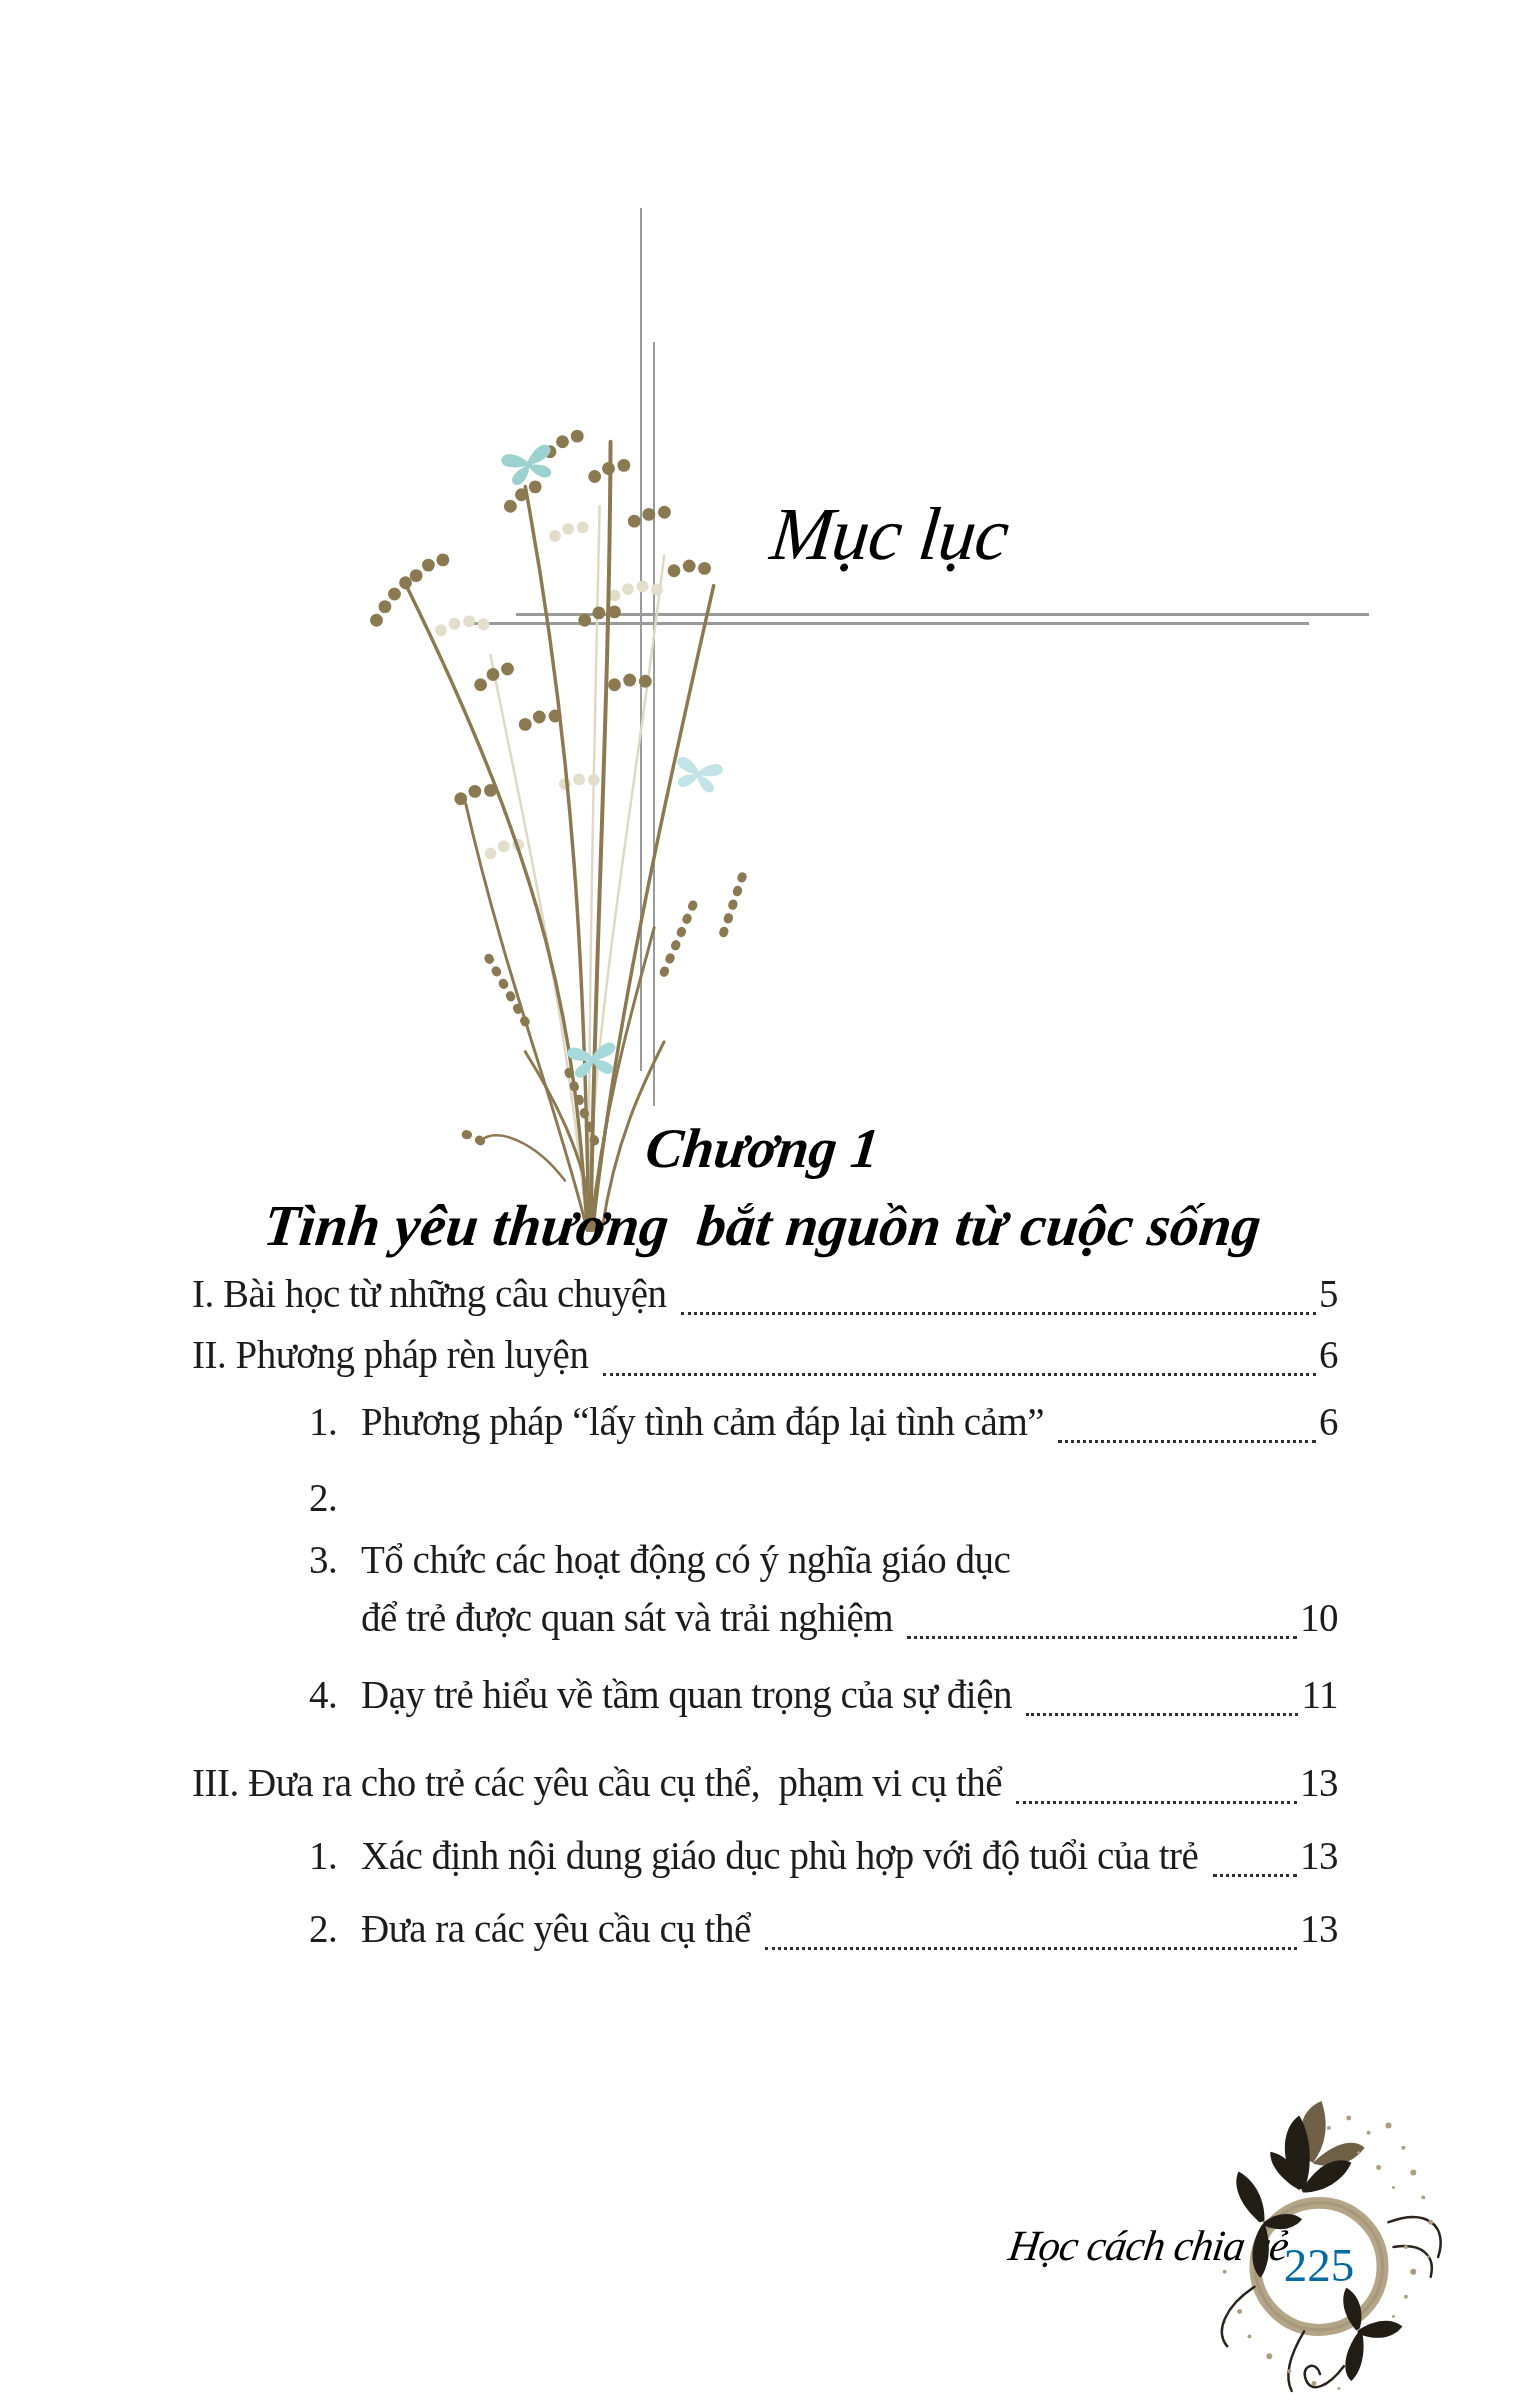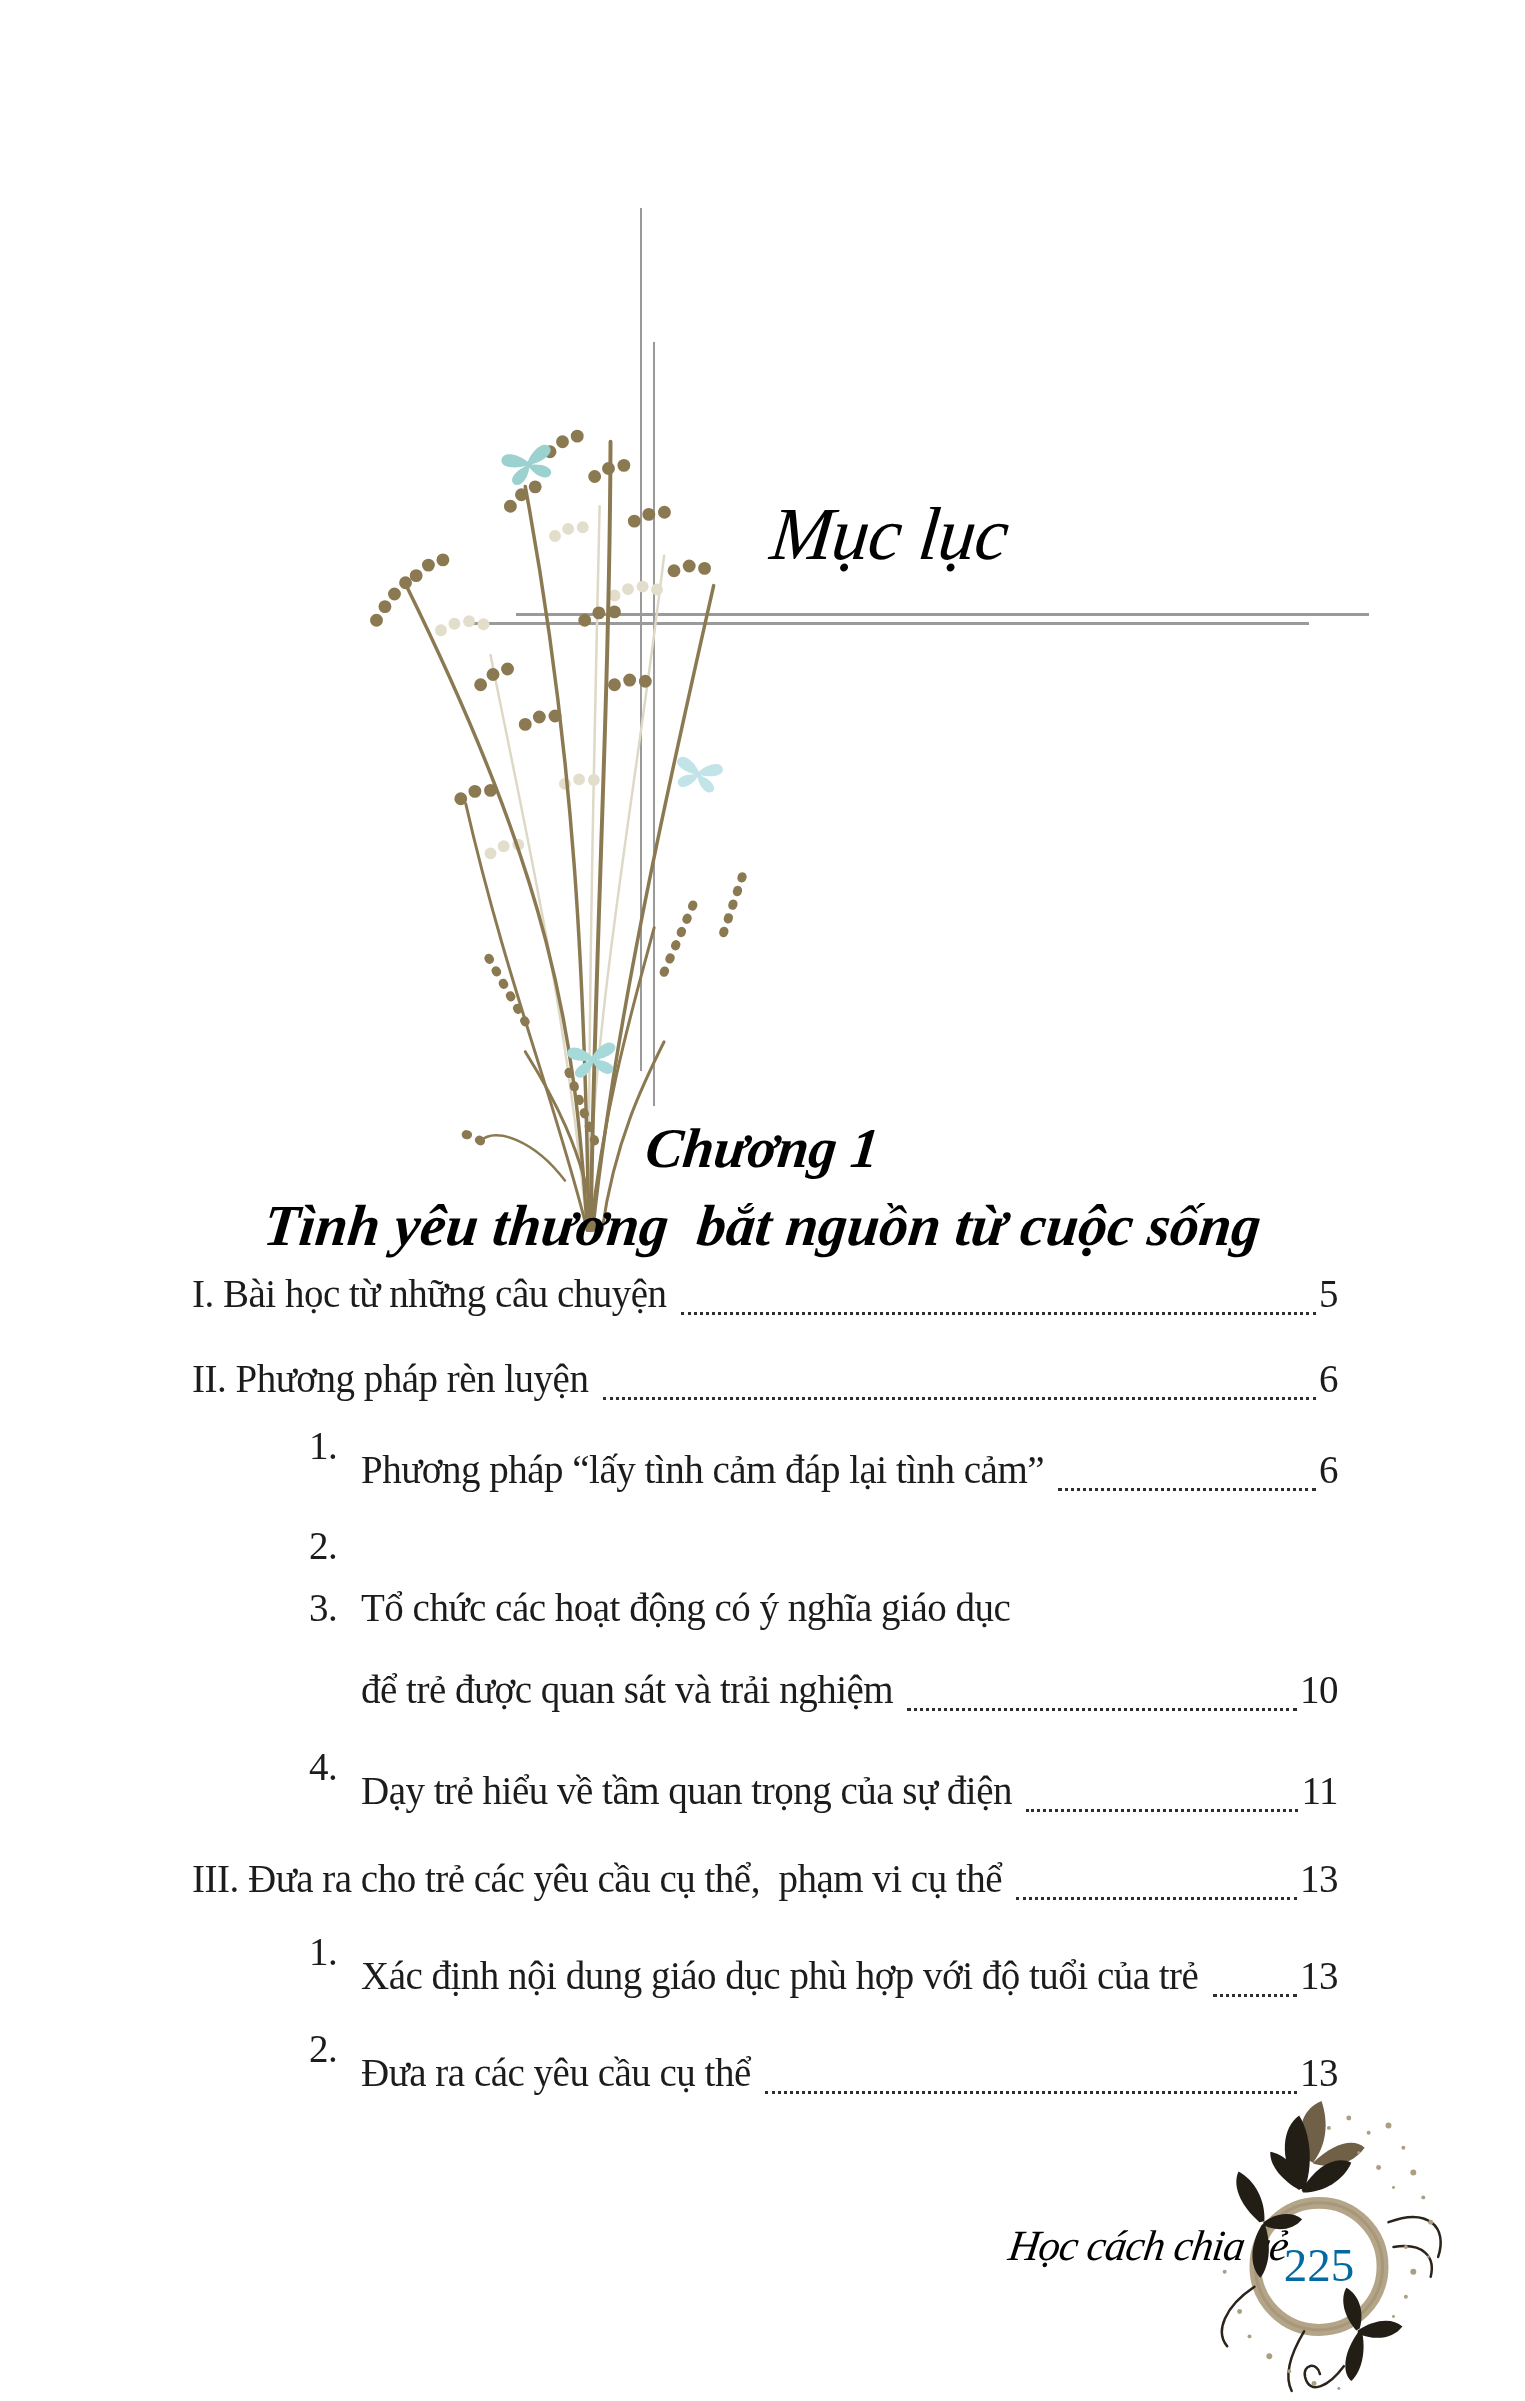--- a/index.html
+++ b/index.html
@@ -29,22 +29,22 @@
        letter-spacing:-0.5px;}
   .row{display:flex;align-items:flex-start;}
   .row .lbl{white-space:pre;flex:none;}
   .leader{flex:1 1 auto;min-width:15px;border-bottom:3.5px dotted #2e2e2e;margin:0 3px 11px 5px;
           height:47px;}
   .pg{flex:none;white-space:pre;}
   .num-row{padding-left:117px;}
   .no{flex:none;width:52px;}
   .body{flex:1 1 auto;min-width:0;display:block;}
   .ln{white-space:pre;}
-  .ln.last{display:flex;align-items:flex-start;margin-top:24px;}
-  .mt-ii{margin-top:24px;} .mt-1{margin-top:5.5px;} .mt-2{margin-top:15px;}
+  .ln.last{display:flex;align-items:flex-start;}
+  .mt-ii{} .mt-1{margin-top:5.5px;} .mt-2{margin-top:15px;}
   .mt-3{margin-top:4.5px;}  .mt-4{margin-top:16px;} .mt-iii{margin-top:27px;}
   .mt-s{margin-top:12px;}
 
   
   .footer-script{position:absolute;left:1009px;top:2221px;font-size:43px;font-style:italic;
                  letter-spacing:-1px;transform:skewX(-8deg);color:#000;}
   .ornament{position:absolute;left:1180px;top:2098px;width:278px;height:304px;}
   .footer-page{position:absolute;left:1277px;top:2238px;width:84px;text-align:center;
                font-size:47px;color:#0369a1;}
 </style>

